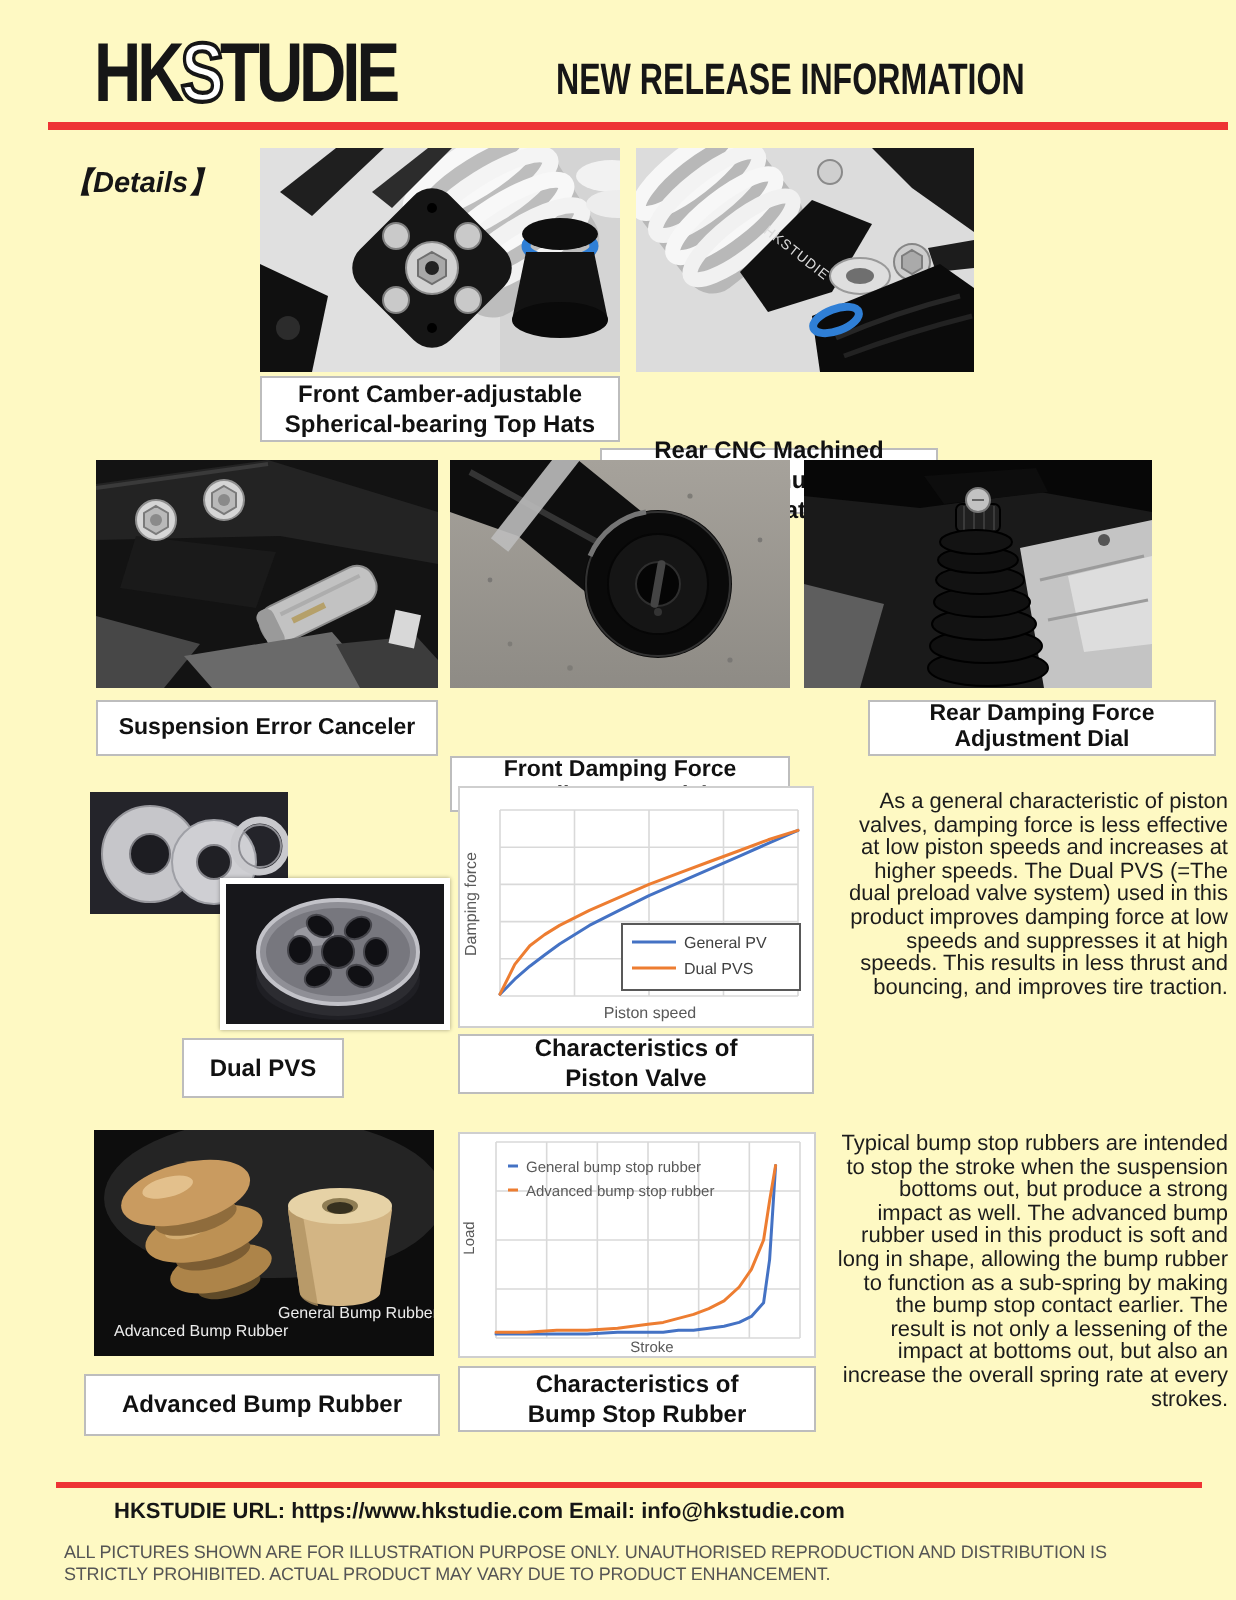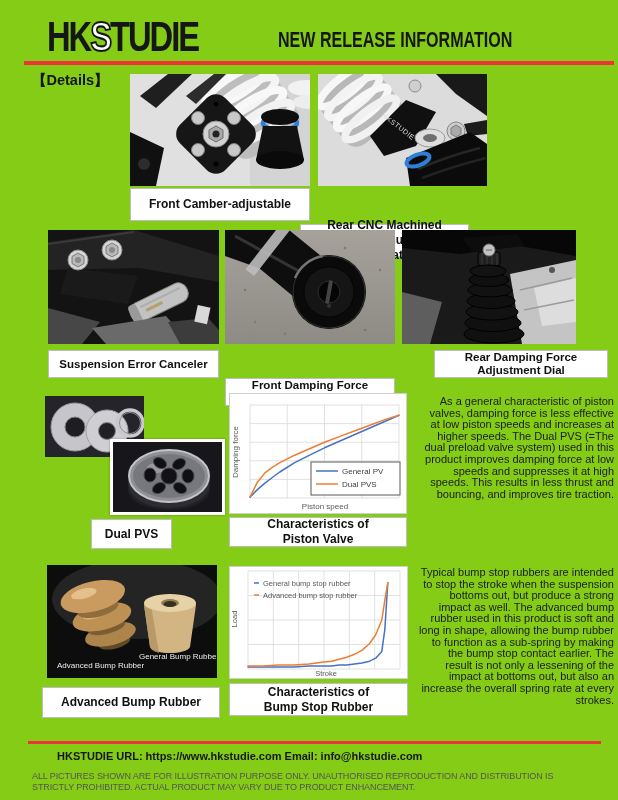--- a/index.html
+++ b/index.html
@@ -1,29 +1,29 @@
 <!DOCTYPE html>
 <html><head>
 <meta charset="utf-8">
 <style>
   * { margin:0; padding:0; box-sizing:border-box; }
   html,body { background:#888; }
   .page {
     position:relative; width:618px; height:800px; margin:0 auto;
-    background:#84cc16; overflow:hidden;
+    background:#fef9c3; overflow:hidden;
     font-family:"Liberation Sans", sans-serif; color:#161616;
   }
   .redline { position:absolute; background:#ee3434; }
   .logo-svg { position:absolute; left:47px; top:15px; }
   .main-title {
     position:absolute; left:278px; top:27px;
     font-size:22px; font-weight:bold; white-space:nowrap;
     transform:scaleX(0.73); transform-origin:0 0; letter-spacing:0px;
   }
-  .details-label { position:absolute; left:32px; top:71px; font-size:14.5px; font-weight:bold; }
+  .details-label { position:absolute; left:32px; top:82px; font-size:14.5px; font-weight:bold;font-style:italic; }
   .photo { position:absolute; overflow:hidden; }
   .photo svg { display:block; }
   .photo-bordered { border:3px solid #fff; box-shadow:0 0 2px rgba(0,0,0,.35); }
   .cap {
     position:absolute; background:#fff; border:1px solid #bdbdbd;
     display:flex; flex-direction:column; justify-content:center;
     font-weight:bold; text-align:center; color:#111;
   }
   .cap span { display:block; width:100%; }
   .cap-lg { font-size:12px; line-height:15px; }
@@ -83,20 +83,21 @@
       <circle cx="104" cy="76" r="6.5" fill="#c9c9c9" stroke="#808080"></circle>
       <circle cx="86" cy="60" r="13" fill="#d2d2d2" stroke="#8c8c8c"></circle>
       <polygon points="86,52 93,56 93,64 86,68 79,64 79,56" fill="#a8a8a8" stroke="#6f6f6f"></polygon>
       <circle cx="86" cy="60" r="3.5" fill="#222"></circle>
       <polygon points="0,58 34,74 26,112 0,112" fill="#101010"></polygon>
       <circle cx="14" cy="90" r="6" fill="#2c2c2c"></circle>
     </svg>
   </div>
   <div class="cap cap-lg" style="left:130px; top:188px; width:180px; height:33px;align-items:flex-end;">
     <span>Front Camber-adjustable</span>
+    <span>Spherical-bearing Top Hats</span>
   </div>
 
   <div class="photo" style="left:318px; top:74px; width:169px; height:112px;">
     <svg width="169" height="112" viewBox="0 0 169 112">
       <rect width="169" height="112" fill="#dcdcdc"></rect>
       <g transform="translate(38,26) rotate(-38)">
         <rect x="-34" y="-26" width="68" height="66" rx="14" fill="#b8b8b8"></rect>
         <ellipse cx="0" cy="-18" rx="32" ry="9" fill="none" stroke="#f7f7f7" stroke-width="7.5"></ellipse>
         <ellipse cx="0" cy="-4" rx="32" ry="9" fill="none" stroke="#f3f3f3" stroke-width="7.5"></ellipse>
         <ellipse cx="0" cy="10" rx="32" ry="9" fill="none" stroke="#f7f7f7" stroke-width="7.5"></ellipse>

